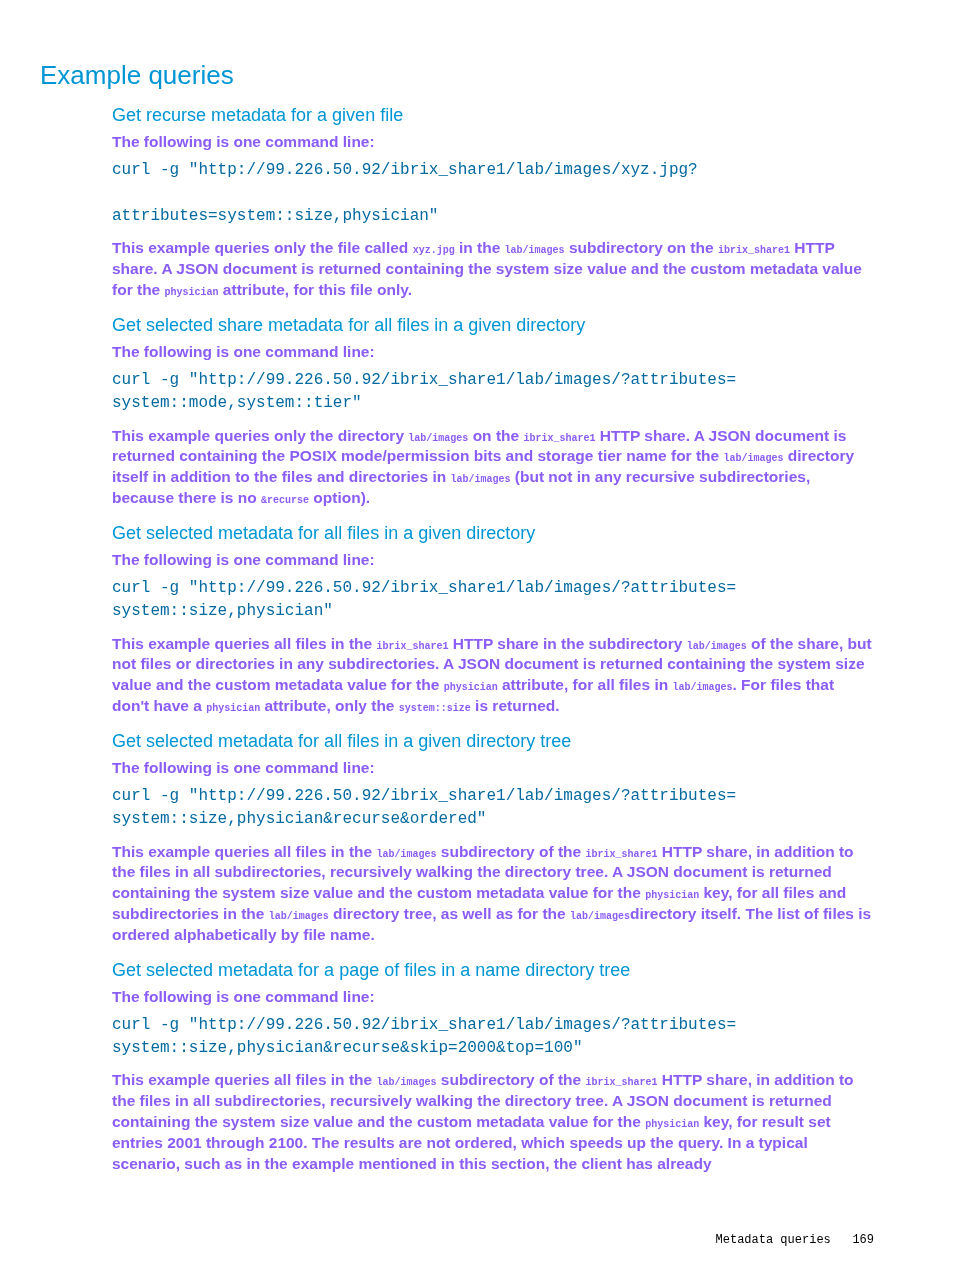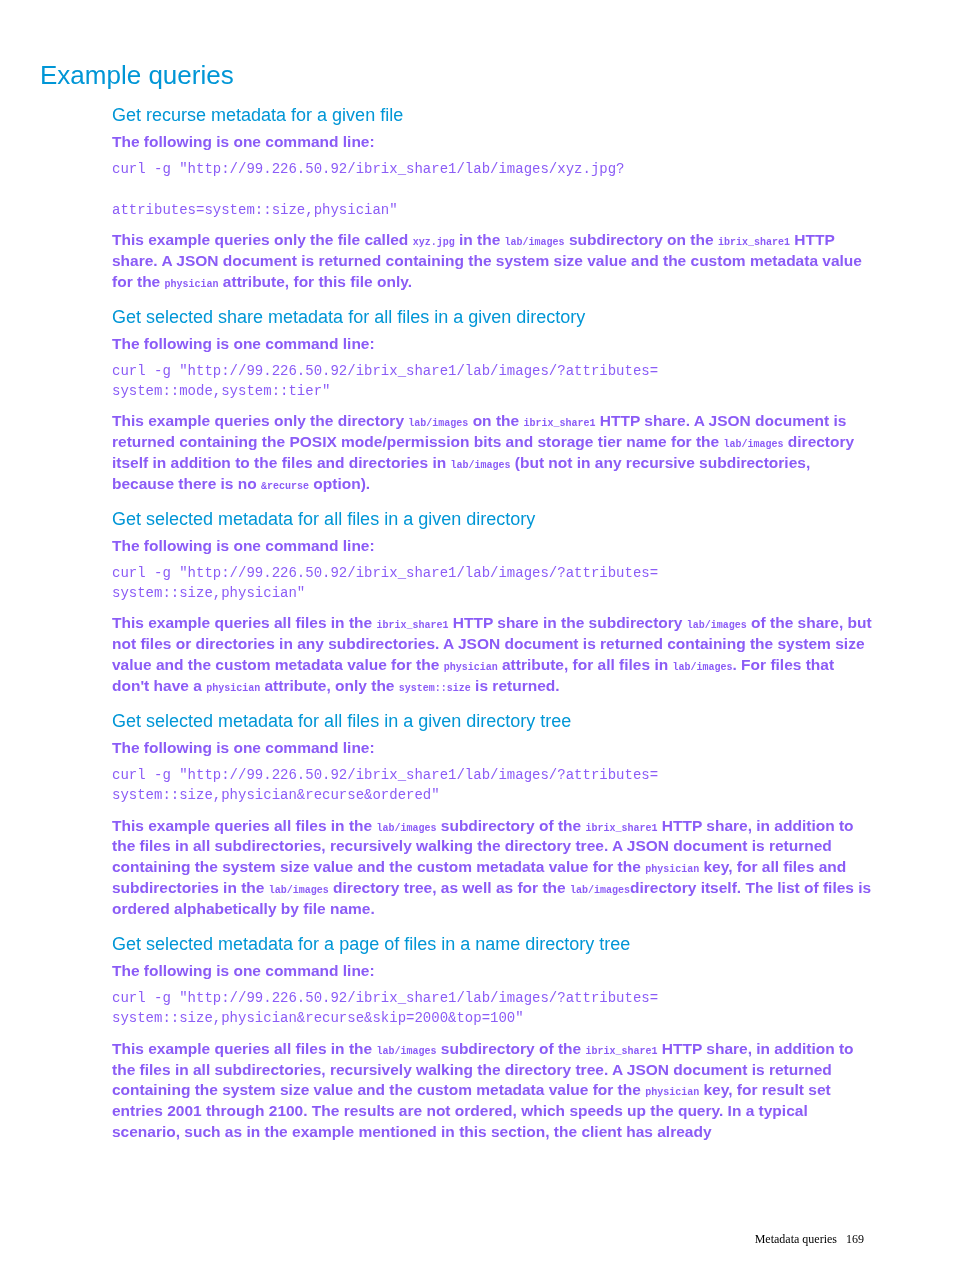--- a/index.html
+++ b/index.html
@@ -36,32 +36,32 @@
   .body {
     font-size: 15.5px;
     line-height: 1.35;
     margin: 6px 0;
     font-family: "Segoe UI Light","Arial Narrow", Arial, sans-serif;
     font-weight: 700;
     color: #8b5cf6;
   }
   .code {
     font-family: "Courier New", Courier, monospace;
-    font-size: 14px;
+    font-size: 16px;
     line-height: 1.45;
     margin: 6px 0 10px 0;
     white-space: pre-wrap;
-    color: #8b5cf6;
+    color: #0369a1;
   }
   .footer {
     position: absolute;
     bottom: 24px;
-    right: 90px;
+    right: 80px;
     font-size: 12px;
-    font-family: Liberation Serif, serif;
+    font-family: Liberation Mono, monospace;
   }
   .mono { font-family: "Courier New", Courier, monospace; font-size: 10px; }
 </style>
 </head>
 <body>
 
 <div class="page">
 
   <div class="h1">Example queries</div>
 

